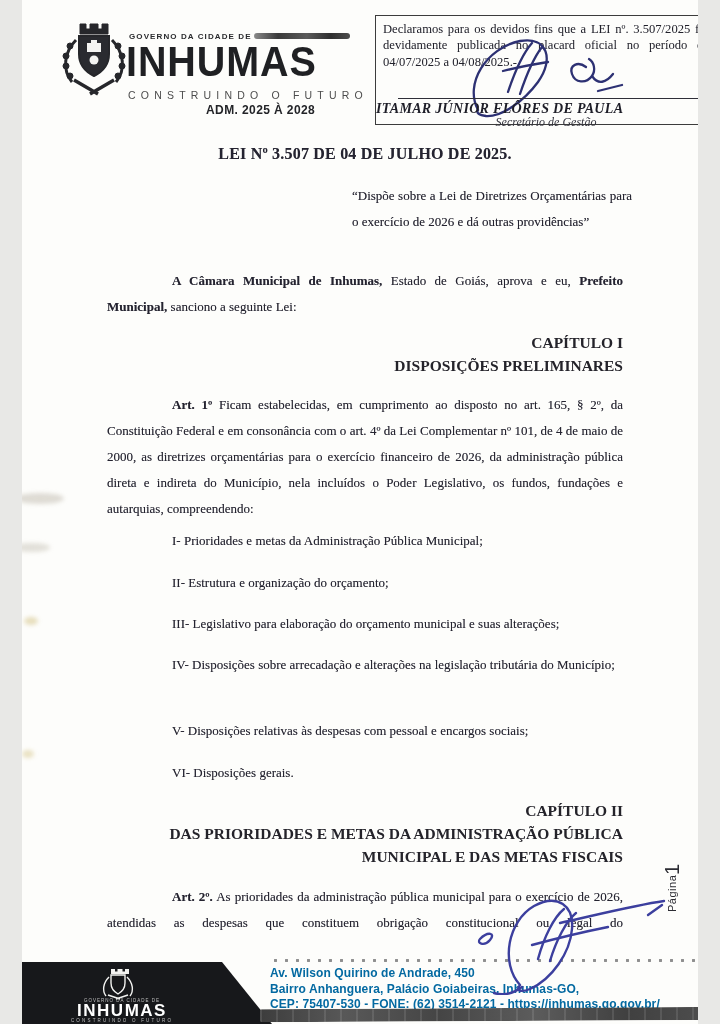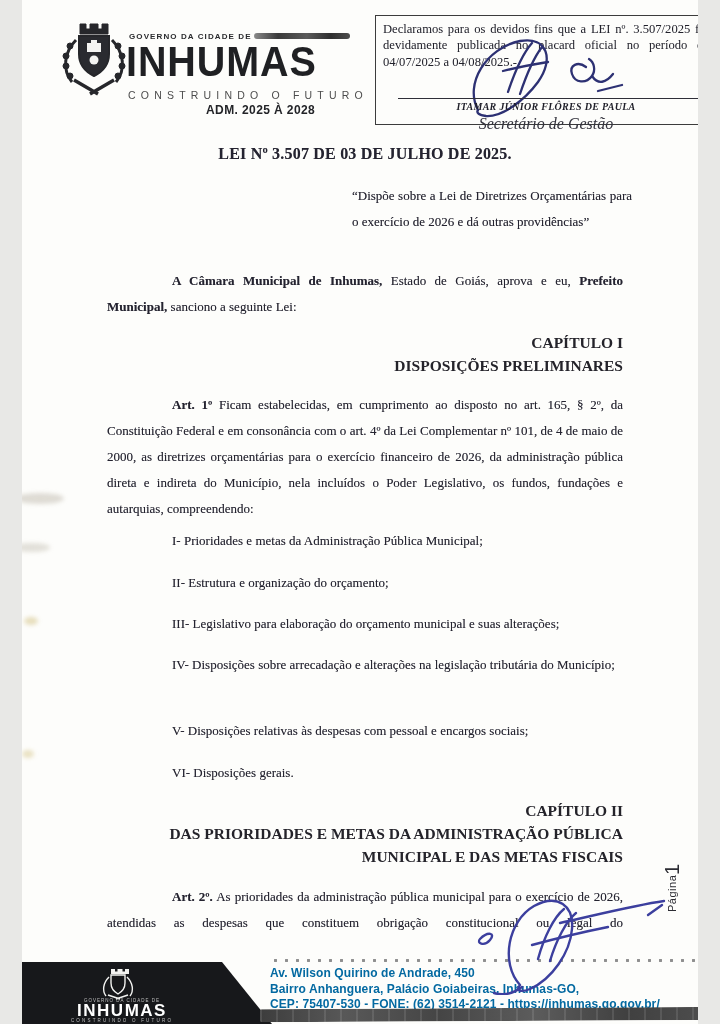--- a/index.html
+++ b/index.html
@@ -44,27 +44,27 @@
     position:absolute; left:353px; top:15px; width:342px; height:110px;
     border:1.6px solid #3c3c3c; background:#fdfdfb; padding:5px 7px 0 7px;
   }
   .stamp-text {
     font-size:12.6px; line-height:1.3; text-align:justify; color:#20202a;
   }
   .stamp-rule {
     position:absolute; left:22px; right:18px; top:82px; border-top:1.6px solid #2f2f38;
   }
   .stamp-name {
-    position:absolute; left:0; right:0; top:85px; text-align:center;
-    font-weight:bold; font-style:italic; font-size:10px; color:#1e1e28;
+    position:absolute; left:0; right:0; top:85px; text-align:left;
+    font-weight:bold; font-style:italic; font-size:14px; color:#1e1e28;
     letter-spacing:0.3px;
   }
   .stamp-role {
     position:absolute; left:0; right:0; top:99px; text-align:center;
-    font-style:italic; font-size:16px; color:#33333d;
+    font-style:italic; font-size:12px; color:#33333d;
   }
   .stamp-sig { position:absolute; left:72px; top:18px; }
 
   
   .abs { position:absolute; }
   .body-col { left:85px; width:516px; }
   .just { text-align:justify; }
   .ind  { text-indent:65px; }
   .bt   { font-size:13px; line-height:26px; color:#242330; text-shadow:0 0 0.4px rgba(20,20,30,0.35); }
   .bold { font-weight:bold; }
@@ -184,21 +184,21 @@
         <path d="M138 33 C130 27 121 31 124 40 C127 49 138 50 144 42 C148 36 146 28 141 25"></path>
         <path d="M144 42 C150 51 158 49 165 40"></path>
         <path d="M150 57 L174 51"></path>
       </g>
     </svg>
     <div class="stamp-rule"></div>
     <div class="stamp-name">ITAMAR JÚNIOR FLÔRES DE PAULA</div>
     <div class="stamp-role">Secretário de Gestão</div>
   </div>
 
-  <div class="abs body-col bt center law-title">LEI Nº 3.507 DE 03 DE JULHO DE 2025.</div>
+  <div class="abs body-col bt center law-title">LEI Nº 3.507 DE 04 DE JULHO DE 2025.</div>
 
   <div class="abs bt just epigraph">“Dispõe sobre a Lei de Diretrizes Orçamentárias para o exercício de 2026 e dá outras providências”</div>
 
   <div class="abs body-col bt just ind preamble"><span class="bold">A Câmara Municipal de Inhumas,</span><span> Estado de Goiás, aprova e eu, </span><span class="bold">Prefeito Municipal,</span><span> sanciono a seguinte Lei:</span></div>
 
   <div class="abs body-col center chap chap1">
     <div>CAPÍTULO I</div>
     <div>DISPOSIÇÕES PRELIMINARES</div>
   </div>
 

